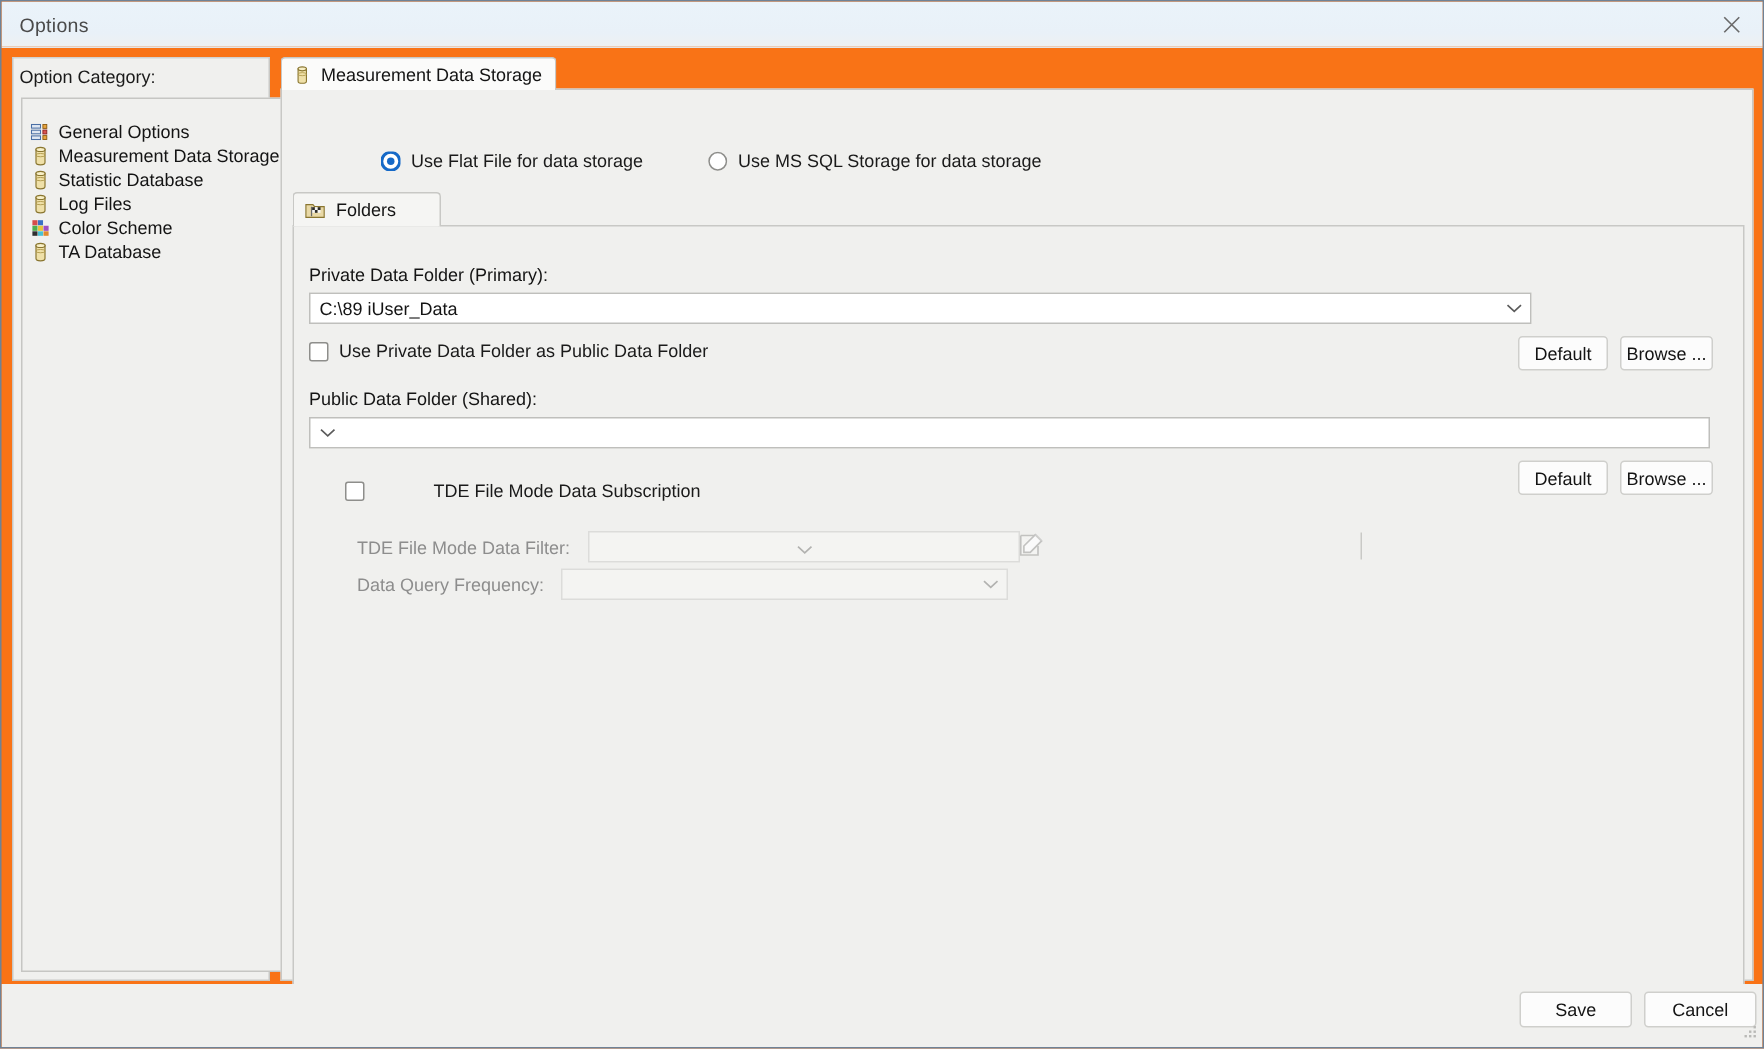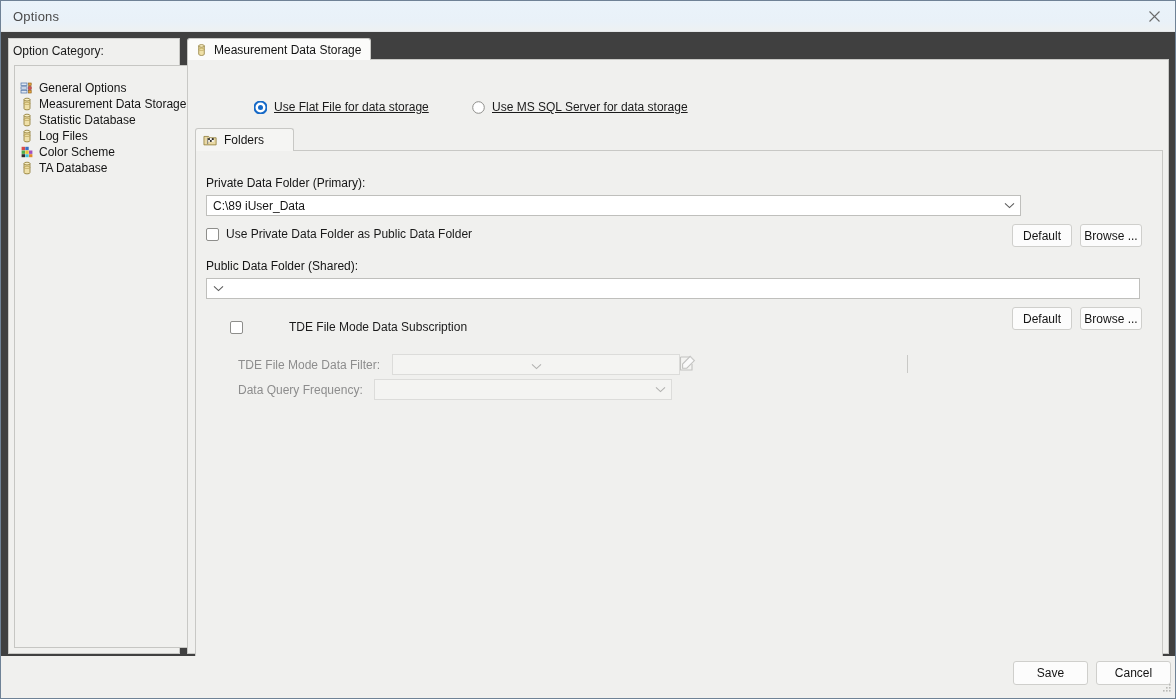--- a/index.html
+++ b/index.html
@@ -11,21 +11,21 @@
     font-size: 12px;
     color: #1a1a1a;
     background: #f0f0ee;
   }
 
   
   #window {
     position: absolute;
     left: 0; top: 0;
     width: 1176px; height: 699px;
-    background: #404040;
+    background: #f97316;
     border: 1px solid #6f8296;
     overflow: hidden;
   }
 
   
   #titlebar {
     position: absolute;
     left: 0; top: 0;
     width: 1176px; height: 31px;
     background: linear-gradient(180deg, #eaf3fa 0%, #e9f1f8 70%, #eef1f2 100%);
@@ -124,21 +124,20 @@
     position: absolute;
     left: 0; top: 40px;
     width: 982px; height: 20px;
   }
   .radio-opt {
     position: absolute;
     display: flex;
     align-items: flex-end;
     cursor: default;
     font-size: 12px;
-    text-decoration: underline;
   }
   .radio-dot { width: 13px; height: 13px; margin-right: 7px; flex:0 0 13px; display:block; }
 
   
   #inner-tab {
     position: absolute;
     left: 7px; top: 68px;
     height: 23px;
     padding: 0 29px 0 7px;
     display: flex;
@@ -348,21 +347,21 @@
             <circle cx="6.5" cy="6.5" r="6" fill="#ffffff" stroke="#1569c7" stroke-width="2"></circle>
             <circle cx="6.5" cy="6.5" r="2.5" fill="#1569c7"></circle>
           </svg>
           <span>Use Flat File for data storage</span>
         </div>
 
         <div class="radio-opt" style="left:284px; top:0;">
           <svg class="radio-dot" viewBox="0 0 13 13">
             <circle cx="6.5" cy="6.5" r="5.8" fill="#ffffff" stroke="#8e8e8b" stroke-width="1"></circle>
           </svg>
-          <span>Use MS SQL Server for data storage</span>
+          <span>Use MS SQL Storage for data storage</span>
         </div>
 
       </div>
 
       <div id="inner-tab">
         <svg class="tab-ico" width="15" height="14" viewBox="0 0 16 14">
           <path d="M1 3.2 h5 l1.2 1.4 h6.8 v7.6 h-13 z" fill="#e9d9a6" stroke="#8a7630" stroke-width=".8"></path>
           <g>
             <rect x="5.4" y="5.0" width="2" height="2" fill="#2b2b2b"></rect>
             <rect x="7.4" y="5.0" width="2" height="2" fill="#f5f5f5"></rect>

